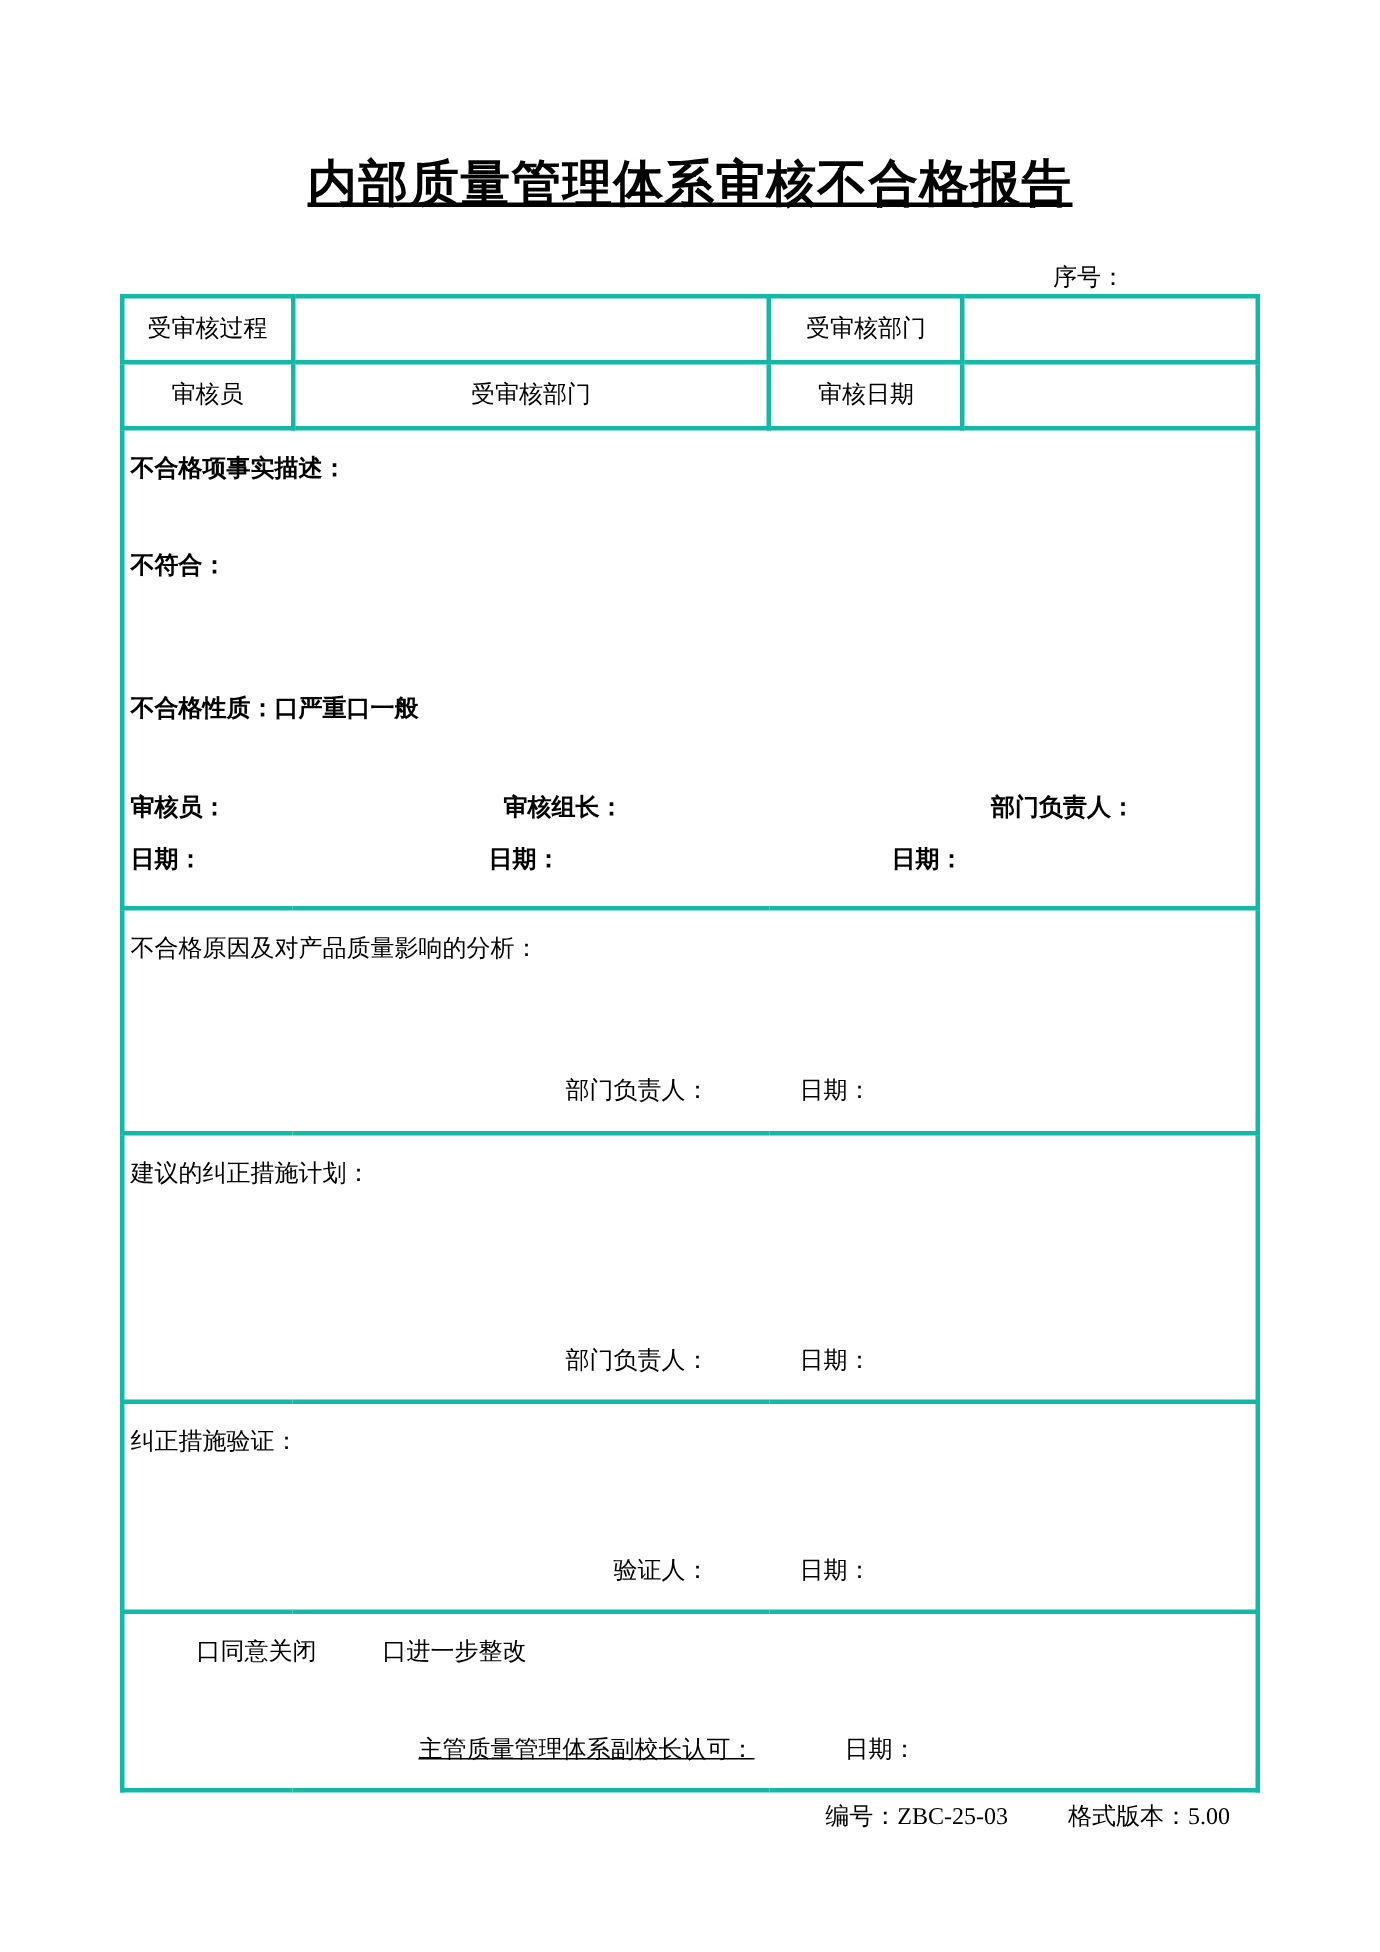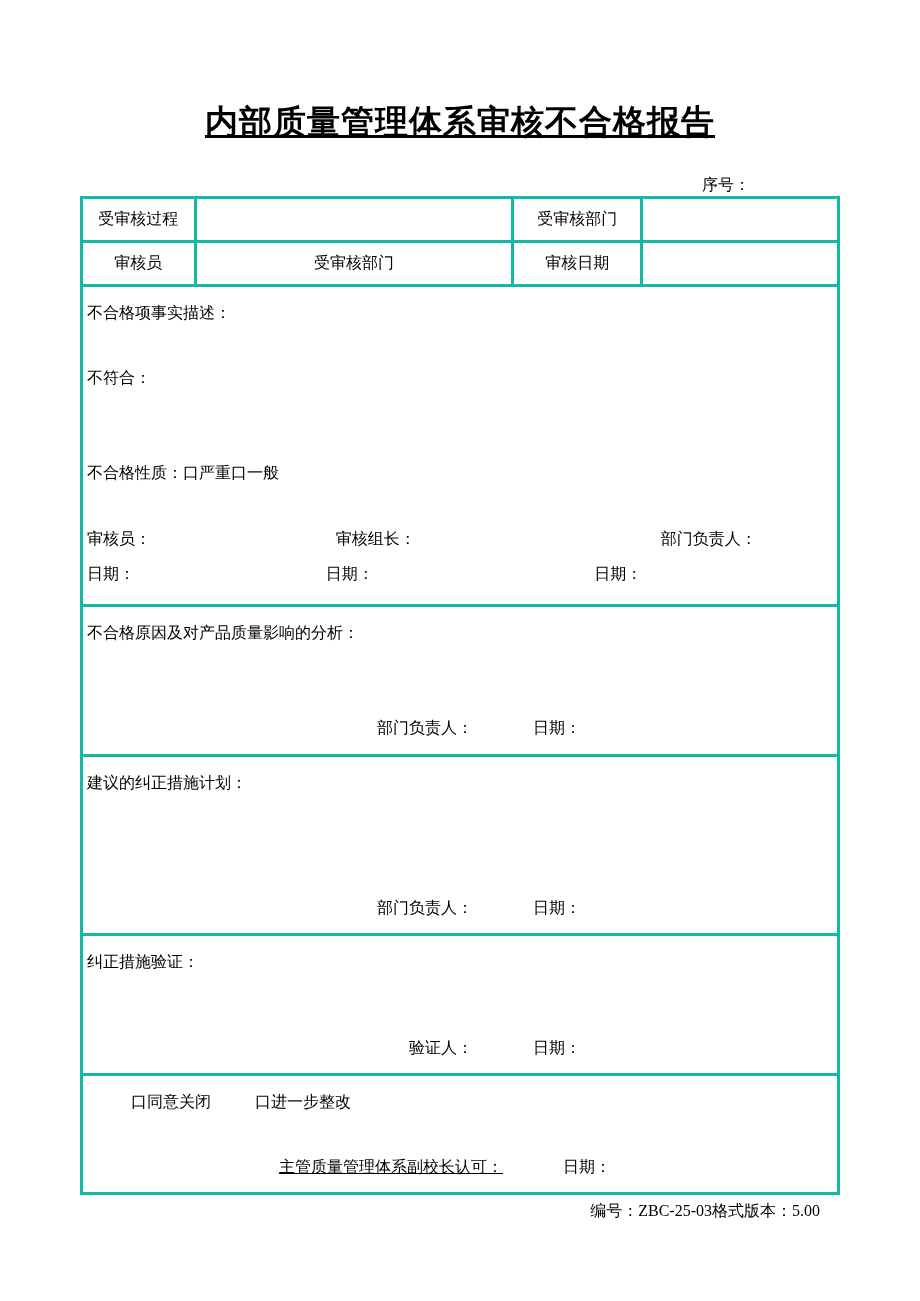--- a/index.html
+++ b/index.html
@@ -58,20 +58,21 @@
   .close-row td {
     text-align: left;
     padding-left: 50px;
   }
   .close-opts span { margin-right: 40px; }
   .footer {
     font-size: 16px;
     margin-top: 6px;
     display: flex;
     justify-content: flex-end;
+    gap: 40px;
     padding-right: 20px;
   }
 </style>
 </head>
 <body>
 
 <div class="page">
 
   <h1 class="title">内部质量管理体系审核不合格报告</h1>
 
@@ -94,21 +95,21 @@
     </tr>
 
     <tr>
       <td>审核员</td>
       <td>受审核部门</td>
       <td>审核日期</td>
       <td></td>
     </tr>
 
     <tr>
-      <td colspan="4" class="tall" style="height:320px;">
+      <td colspan="4" class="tall" style="height:320px;font-weight:bold;">
         <div class="block-inner">
           <div>不合格项事实描述：</div>
           <div style="height:30px;"></div>
           <div>不符合：</div>
           <div style="height:60px;"></div>
           <div>不合格性质：口严重口一般</div>
           <div style="height:30px;"></div>
           <div class="sig-row-3">
             <div>审核员：</div>
             <div>审核组长：</div>

